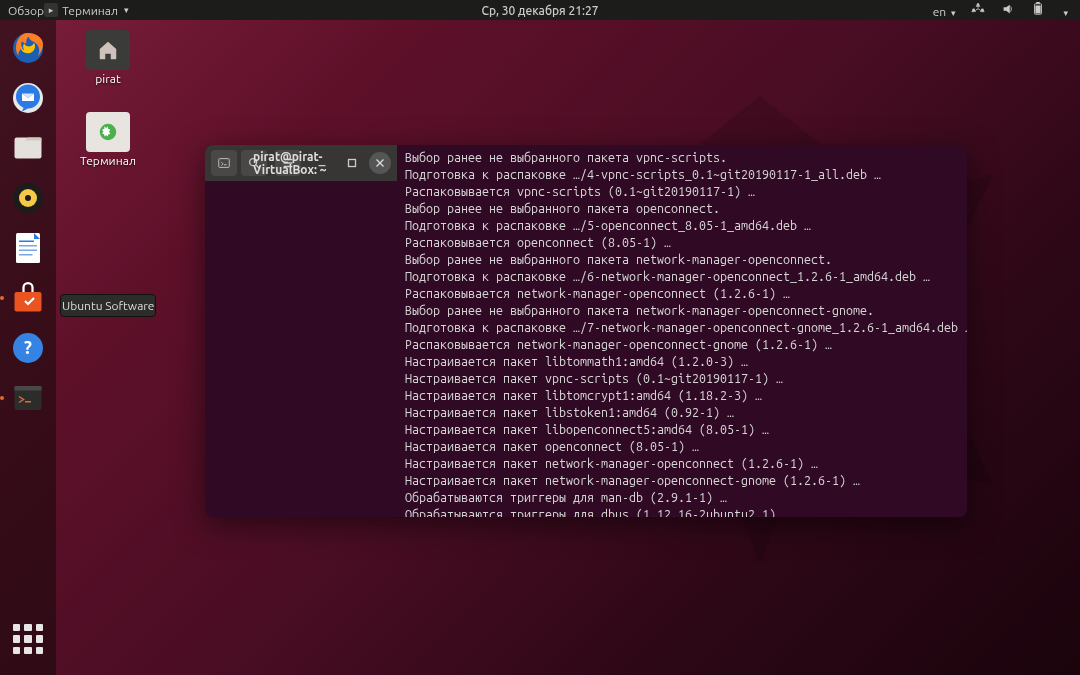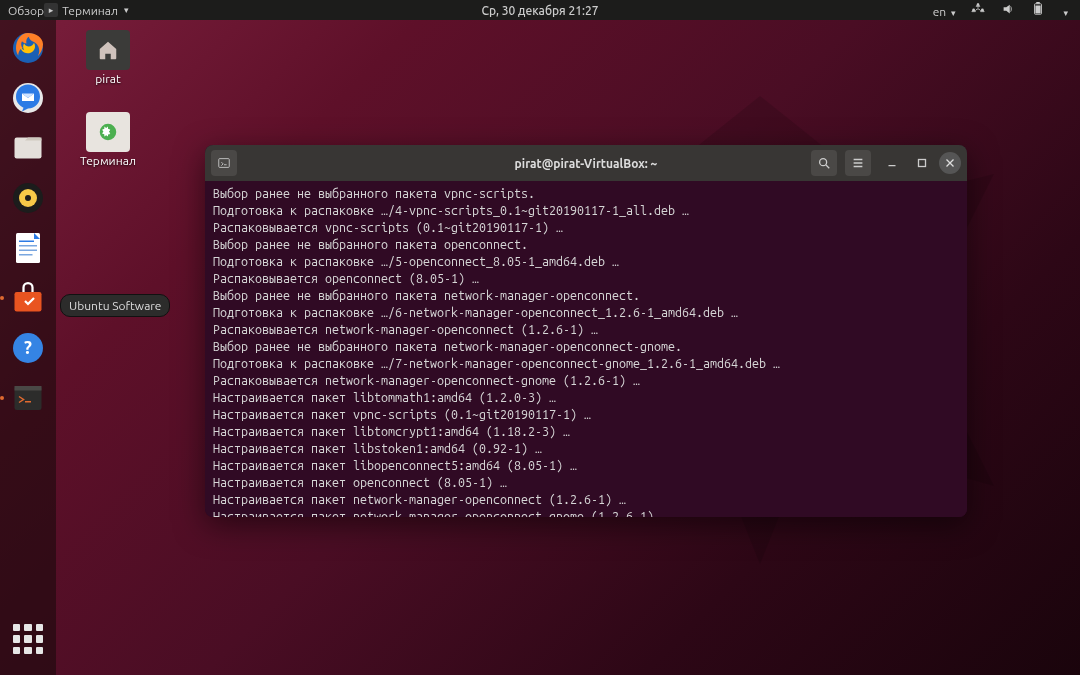--- a/index.html
+++ b/index.html
@@ -46,41 +46,41 @@
   width: 30px; height: 30px; display: grid;
   grid-template-columns: repeat(3,1fr); grid-template-rows: repeat(3,1fr);
   gap: 4px;
 }
 .dock-apps .grid9 span { background: #e6e6e6; border-radius: 1px; }
 
 
 .tooltip {
   position: absolute; left: 60px; top: 294px;
   background: #2c2c2b; color: #ddd; font-size: 12px;
-  padding: 4px 8px; border-radius: 10px; white-space: nowrap;
+  padding: 4px 1px; border-radius: 4px; white-space: nowrap;
   border: 1px solid #111;
 }
 
 
 .desktop-icon {
   position: absolute; width: 68px; text-align: center;
   font-size: 12px; color: #fff; text-shadow: 0 1px 2px rgba(0,0,0,.8);
 }
 .desktop-icon .ic {
   width: 44px; height: 40px; margin: 0 auto 2px;
   background: #3b3b39; border-radius: 4px; display:flex;align-items:center;justify-content:center;
 }
 .desktop-icon .ic svg { width: 22px; height: 22px; }
 
 
 .terminal {
   position: absolute; left: 205px; top: 145px; width: 762px; height: 372px;
   background: #300a24; border-radius: 8px; overflow: hidden;
   box-shadow: 0 8px 30px rgba(0,0,0,.5);
-  display: flex; flex-direction: column;
+  display: flex; flex-direction: row;
 }
 .term-header {
   height: 36px; background: #383634; display: flex; align-items: center;
   padding: 0 6px; color: #ccc; font-size: 12px; position: relative;
 }
 .term-header .th-left { display:flex; align-items:center; }
 .term-header .th-btn {
   width: 26px; height: 26px; border-radius: 4px; background: #4a4846;
   margin-right: 4px; display:flex;align-items:center;justify-content:center;
 }

